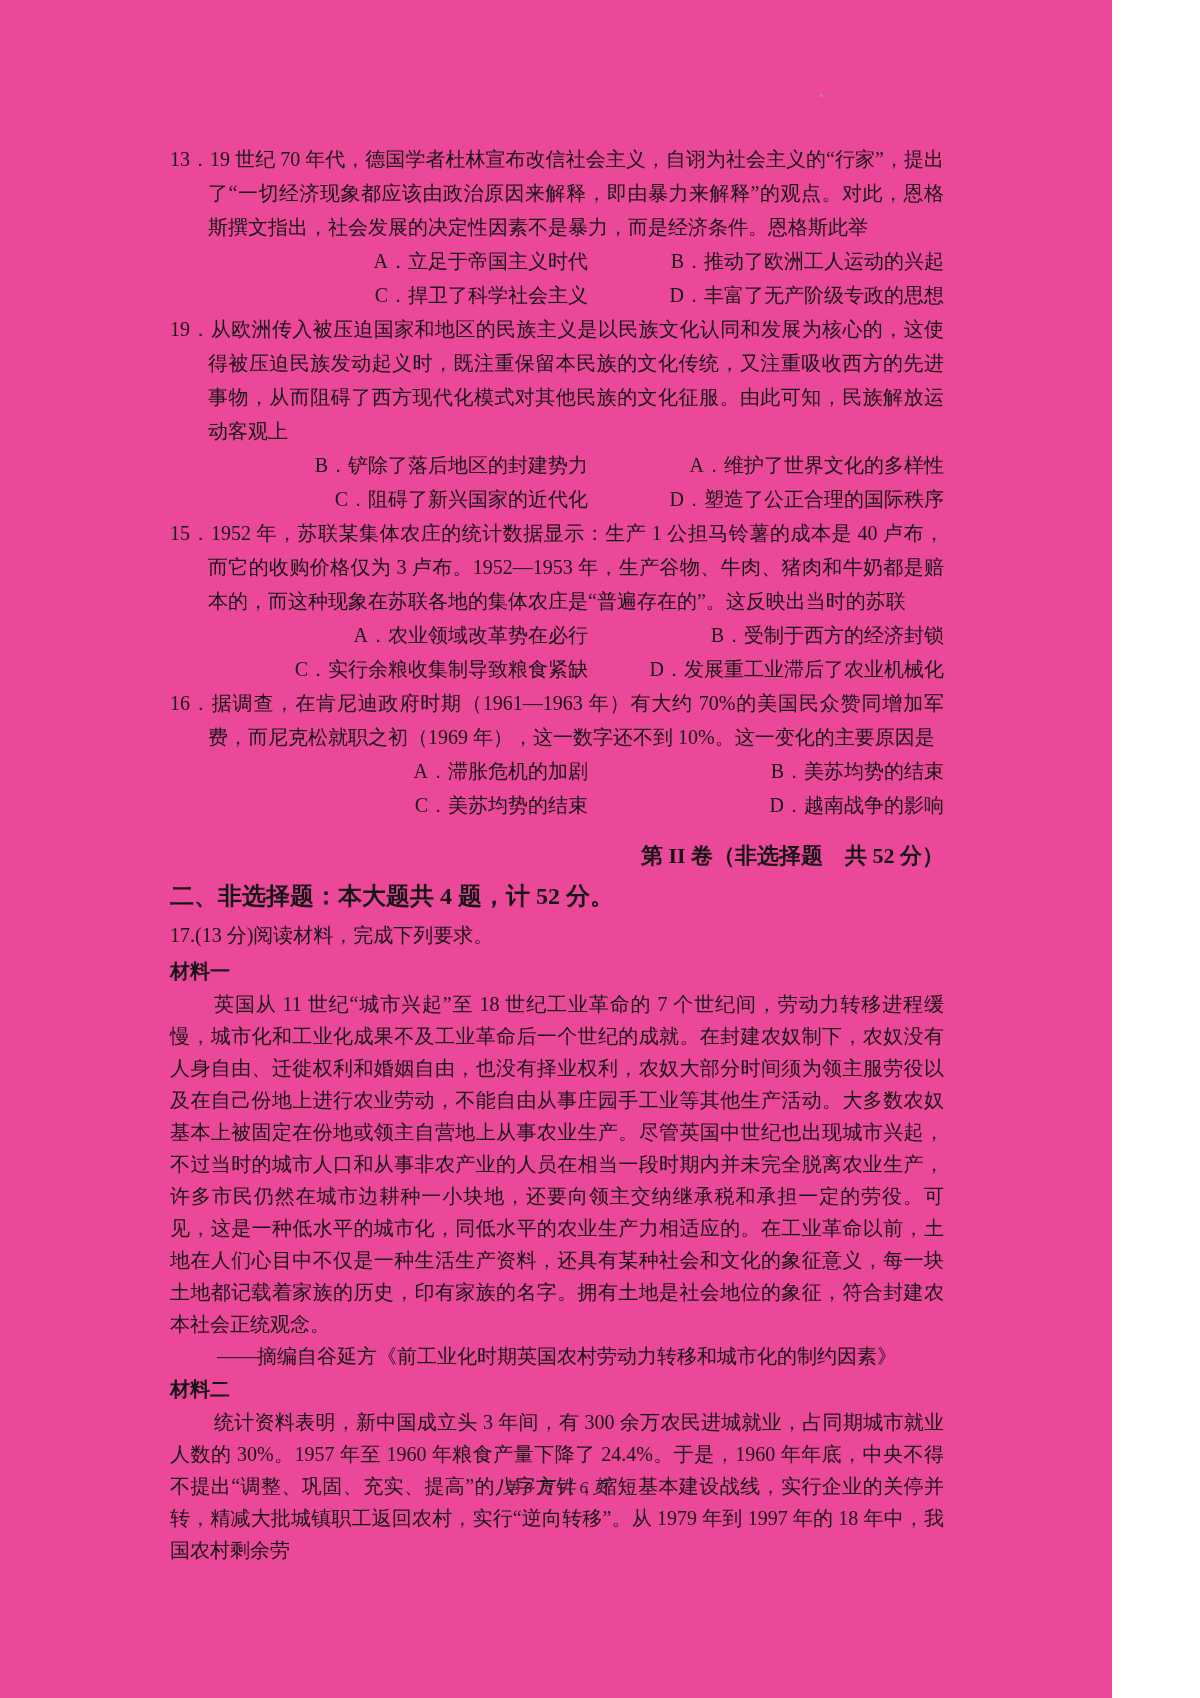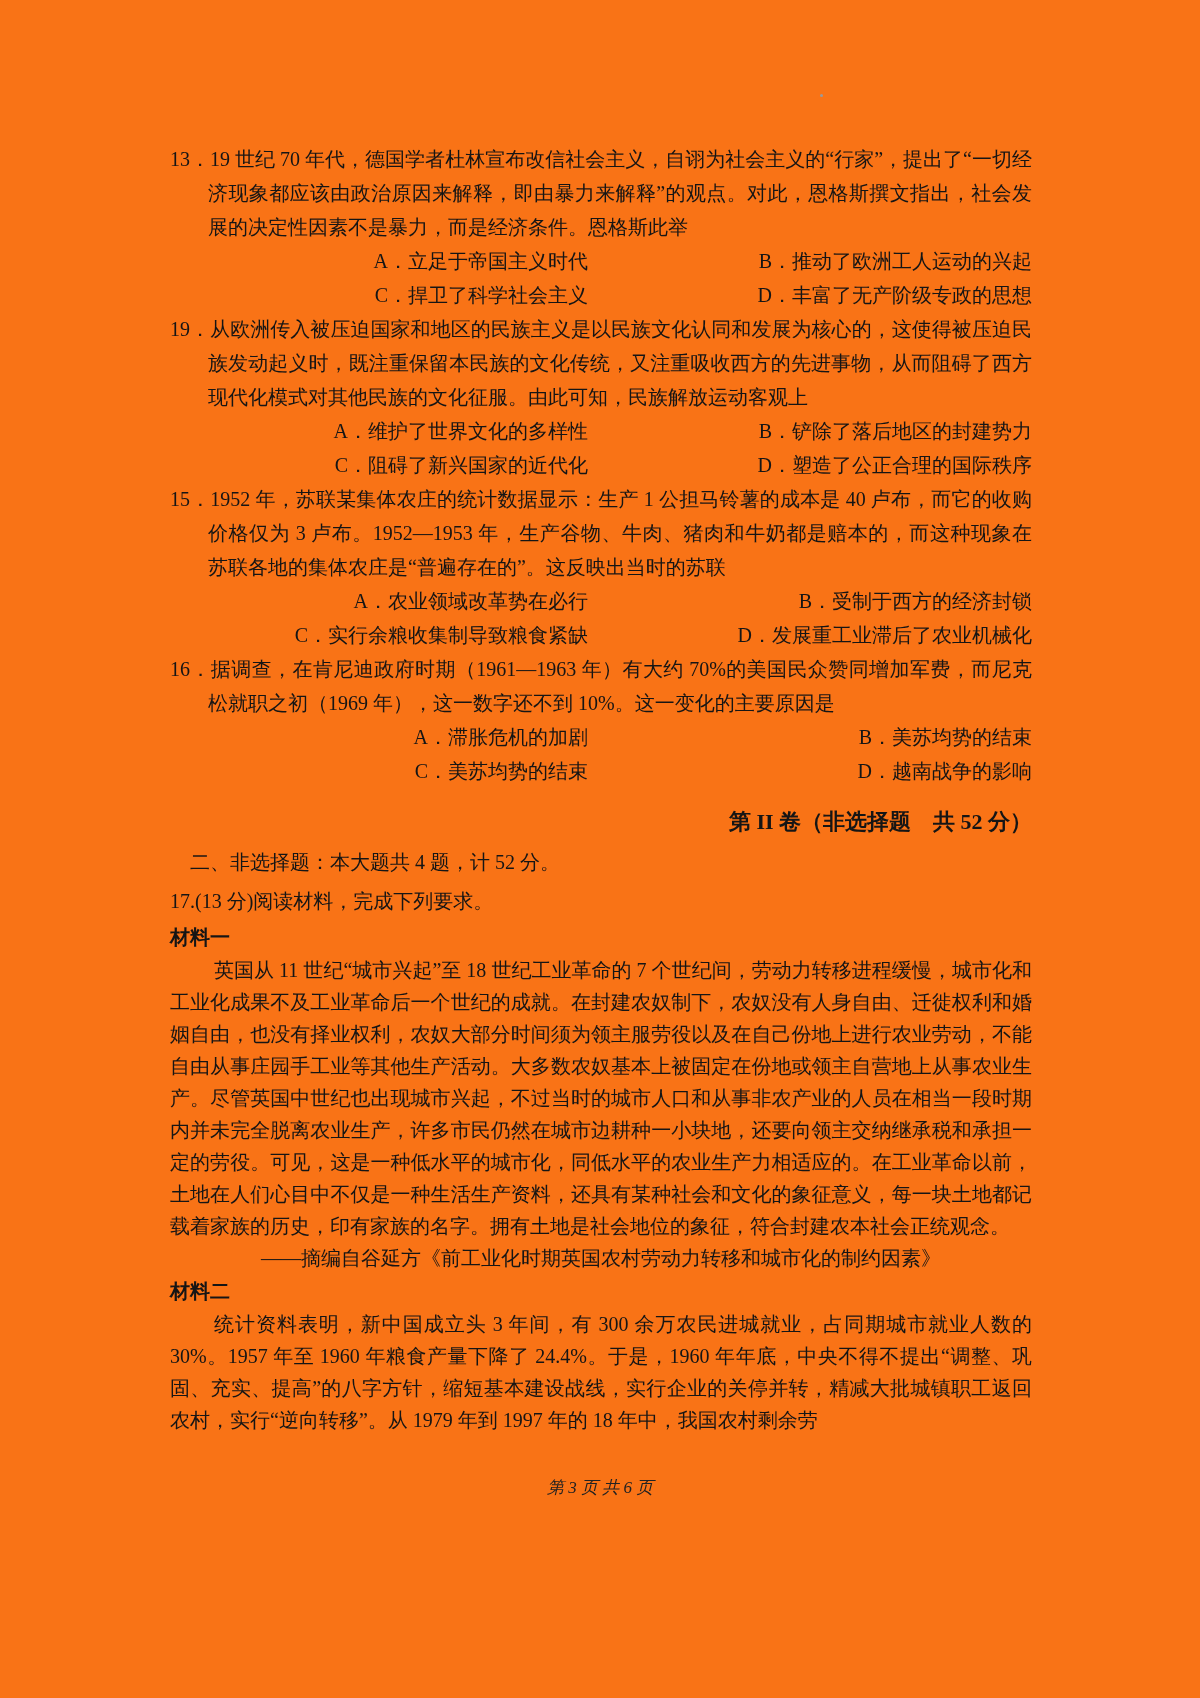--- a/index.html
+++ b/index.html
@@ -7,23 +7,23 @@
   body {
     width: 1200px;
     height: 1698px;
     font-family: "Liberation Serif", "DejaVu Serif", serif;
     color: #151515;
     position: relative;
     overflow: hidden;
   }
   .page {
     position: relative;
-    width: 1200px;
+    width: 1112px;
     height: 1698px;
-    background: #f97316;
+    background: #ec4899;
   }
   .content {
     padding: 142px 168px 0 170px;
     font-size: 20px;
   }
   
   .question { margin: 0; }
   .stem {
     line-height: 34px;
     text-align: justify;
@@ -45,23 +45,22 @@
   
   .part-title {
     margin-top: 14px;
     line-height: 40px;
     text-align: right;
     font-weight: bold;
     font-size: 22px;
   }
   .part-subtitle {
     line-height: 40px;
-    font-weight: normal;
-    font-size: 20px;
-    margin-left: 20px;
+    font-weight: bold;
+    font-size: 24px;
   }
   .q17-intro {
     line-height: 38px;
   }
   .material-label {
     line-height: 34px;
     font-weight: bold;
   }
   .material-text {
     line-height: 32px;
@@ -111,22 +110,22 @@
           <p class="option"><span>C．</span><span>捍卫了科学社会主义</span></p>
           <p class="option"><span>D．</span><span>丰富了无产阶级专政的思想</span></p>
         </div>
       </div>
     </div>
 
     <div class="question">
       <p class="stem"><span>19．</span><span>从欧洲传入被压迫国家和地区的民族主义是以民族文化认同和发展为核心的，这使得被压迫民族发动起义时，既注重保留本民族的文化传统，又注重吸收西方的先进事物，从而阻碍了西方现代化模式对其他民族的文化征服。由此可知，民族解放运动客观上</span></p>
       <div class="options">
         <div class="option-row">
+          <p class="option"><span>B．</span><span>铲除了落后地区的封建势力</span></p>
           <p class="option"><span>A．</span><span>维护了世界文化的多样性</span></p>
-          <p class="option"><span>B．</span><span>铲除了落后地区的封建势力</span></p>
         </div>
         <div class="option-row">
           <p class="option"><span>C．</span><span>阻碍了新兴国家的近代化</span></p>
           <p class="option"><span>D．</span><span>塑造了公正合理的国际秩序</span></p>
         </div>
       </div>
     </div>
 
     <div class="question">
       <p class="stem"><span>15．</span><span>1952 年，苏联某集体农庄的统计数据显示：生产 1 公担马铃薯的成本是 40 卢布，而它的收购价格仅为 3 卢布。1952—1953 年，生产谷物、牛肉、猪肉和牛奶都是赔本的，而这种现象在苏联各地的集体农庄是“普遍存在的”。这反映出当时的苏联</span></p>

